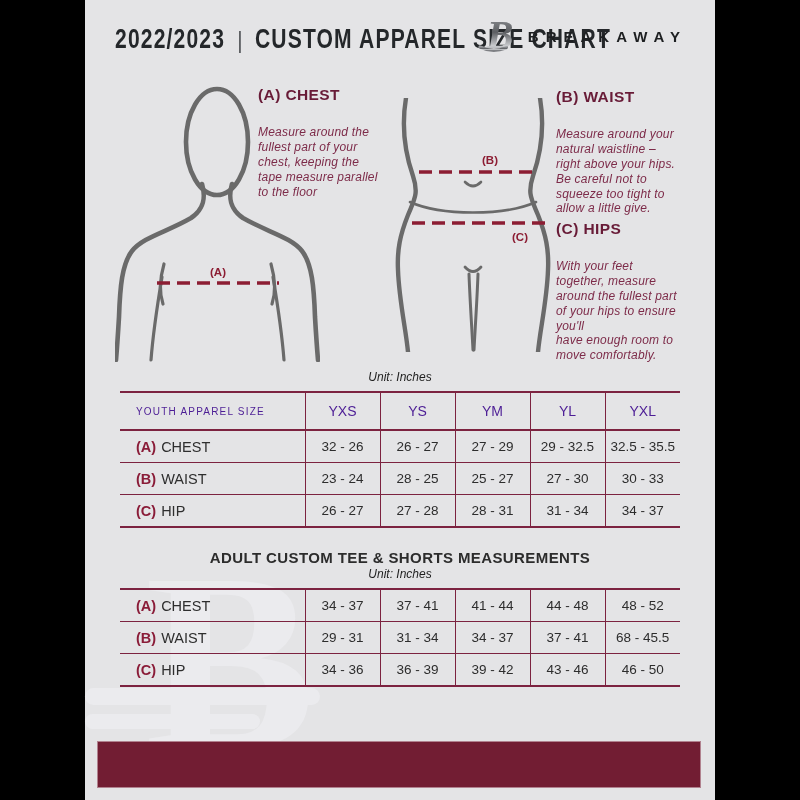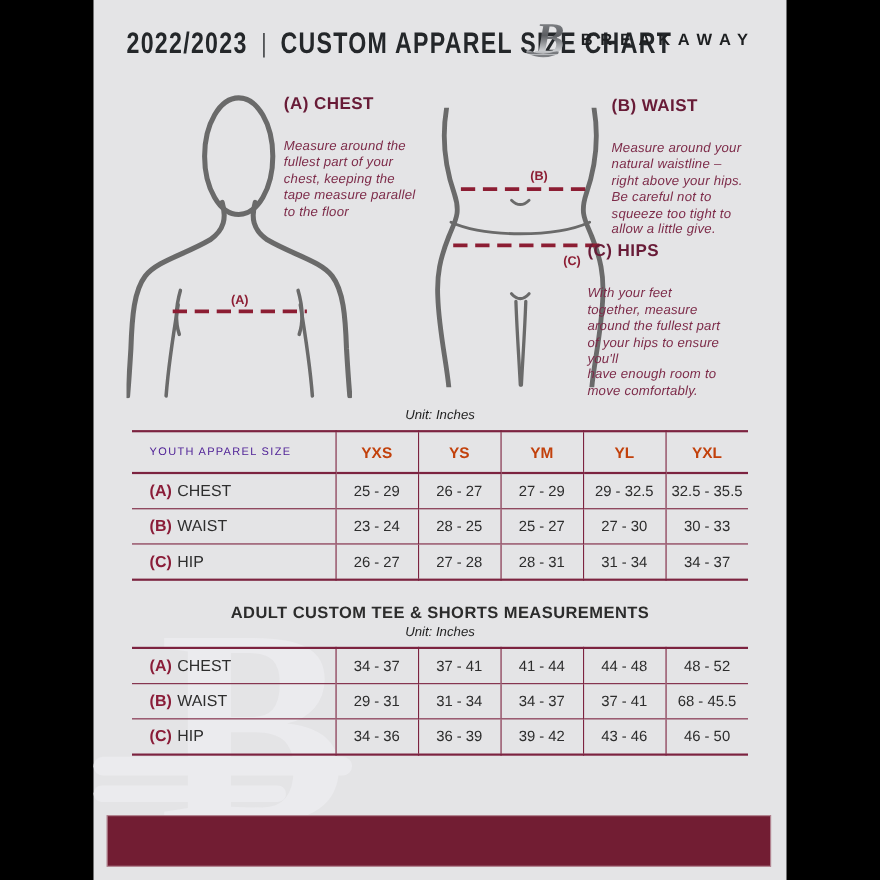--- a/index.html
+++ b/index.html
@@ -17,21 +17,21 @@
   .hdr-right{position:absolute;right:28px;top:14px;display:flex;align-items:center;gap:10px;}
   .brand-name{font-weight:bold;font-size:15px;letter-spacing:7px;color:#1d1f21;}
 
   
   .instr{position:absolute;z-index:2;}
   .instr-head{font-weight:bold;font-size:15.5px;color:#681b37;letter-spacing:0.4px;}
   .instr-body{margin-top:21px;font-size:12px;font-style:italic;color:#7d2b49;
     line-height:1.24;white-space:pre-line;letter-spacing:0.2px;}
   #instr-a{left:173px;top:86px;width:160px;}
   #instr-b{left:471px;top:88px;width:145px;}
-  #instr-c{left:449px;top:220px;width:150px;}
+  #instr-c{left:471px;top:220px;width:150px;}
 
   .fig{position:absolute;z-index:1;}
   #fig-chest{left:30px;top:82px;}
   #fig-hips{left:308px;top:98px;}
 
   
   .table-block{position:absolute;left:35px;width:560px;z-index:2;}
   #youth-block{top:369px;}
   #adult-block{top:549px;}
   .tbl-title{text-align:center;font-weight:bold;font-size:15px;color:#2c2c2c;letter-spacing:0.4px;}
@@ -39,21 +39,21 @@
   table{width:560px;border-collapse:collapse;table-layout:fixed;margin-top:7px;
     border-top:2.5px solid #7c2340;border-bottom:2px solid #7c2340;background:transparent;}
   col.c-label{width:185px;} col.c-size{width:75px;}
   th,td{padding:0;background:transparent;}
   th{height:36px;border-bottom:2px solid #7c2340;}
   td{height:31px;}
   tr.datarow + tr.datarow td{border-top:1.3px solid #7c2340;}
   .vb{border-left:1.5px solid #7c2340;}
   .size-label-cell{text-align:left;padding-left:16px;font-size:10px;font-weight:normal;
     letter-spacing:1.2px;color:#4c1d95;}
-  .size-col{font-weight:bold;font-size:14px;color:#c2410c;text-align:center;margin-top:28px;}
+  .size-col{font-weight:normal;font-size:14px;color:#4c1d95;text-align:center;margin-top:28px;}
   .row-label{text-align:left;padding-left:16px;font-size:14.5px;color:#2e2e2e;}
   .row-prefix{font-weight:bold;color:#8a1c38;margin-right:5px;}
   .val{text-align:center;font-size:13.5px;color:#2d2d2d;}
 
   
   .watermark{position:absolute;left:60px;top:535px;font-family:"Liberation Serif",serif;
     font-weight:bold;font-size:255px;line-height:1;color:#ebebee;z-index:0;user-select:none;}
   .wm-bar{position:absolute;background:#ebebee;border-radius:10px;z-index:0;}
   .wm-bar1{left:0;top:688px;width:235px;height:17px;}
   .wm-bar2{left:0;top:714px;width:175px;height:15px;}
@@ -169,21 +169,21 @@
           <tr>
         <th class="size-label-cell">YOUTH APPAREL SIZE</th>
         <th class="size-col vb">YXS</th>
         <th class="size-col vb">YS</th>
         <th class="size-col vb">YM</th>
         <th class="size-col vb">YL</th>
         <th class="size-col vb">YXL</th>
       </tr>
       <tr class="datarow">
         <td class="row-label"><span class="row-prefix">(A)</span><span>CHEST</span></td>
-        <td class="val vb">25 - 29</td>
+        <td class="val vb">32 - 26</td>
         <td class="val vb">26 - 27</td>
         <td class="val vb">27 - 29</td>
         <td class="val vb">29 - 32.5</td>
         <td class="val vb">32.5 - 35.5</td>
       </tr>
       <tr class="datarow">
         <td class="row-label"><span class="row-prefix">(B)</span><span>WAIST</span></td>
         <td class="val vb">23 - 24</td>
         <td class="val vb">28 - 25</td>
         <td class="val vb">25 - 27</td>

